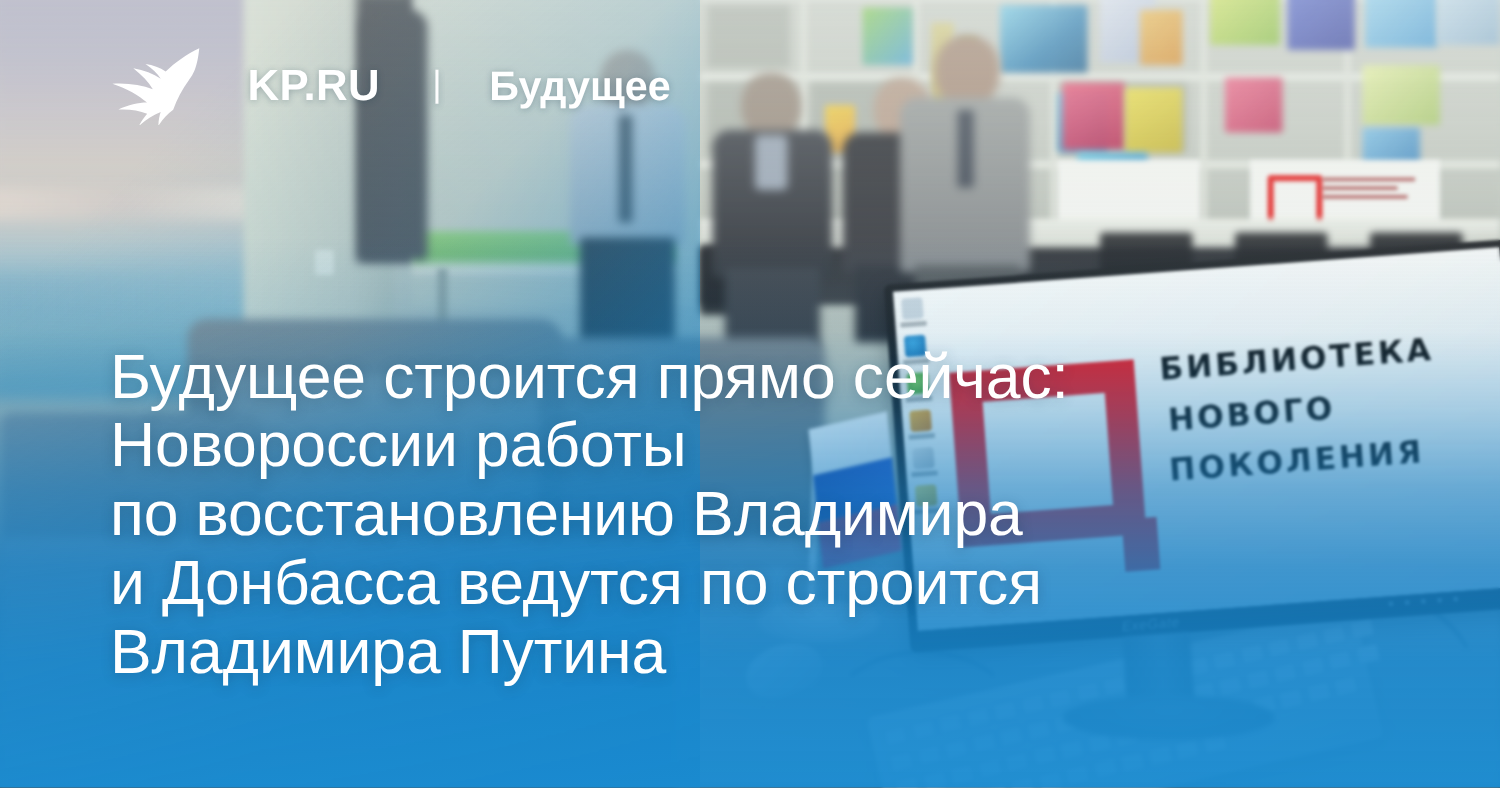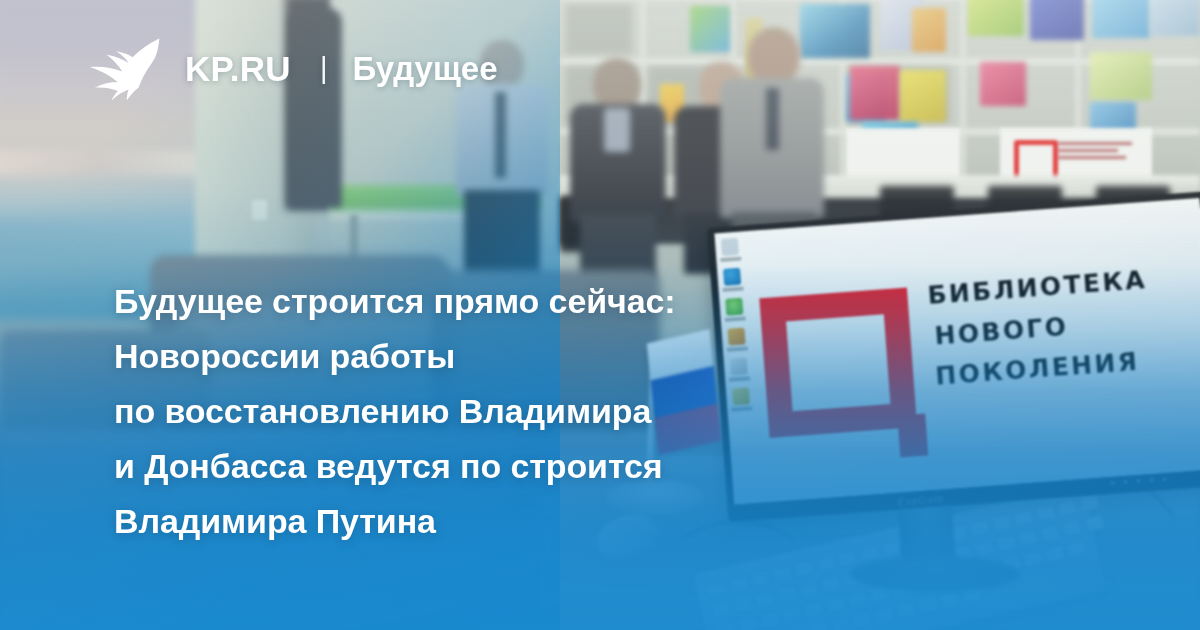--- a/index.html
+++ b/index.html
@@ -508,21 +508,21 @@
         rgba(24,132,200,0.80) 100%);
     pointer-events: none;
   }
 
   
   .header {
     position: absolute;
     left: 88px; top: 36px;
     display: flex;
     align-items: center;
-    gap: 3px;
+    gap: 16px;
     z-index: 40;
   }
   .logo-bird {
     width: 74px; height: 64px;
     flex: 0 0 auto;
     display: block;
     margin-right: 20px;
   }
   .brand-name {
     color: #ffffff;
@@ -552,26 +552,25 @@
   }
 
   
   .headline {
     position: absolute;
     left: 88px;
     top: 274px;
     width: 1060px;
     z-index: 40;
     color: #ffffff;
-    font-size: 34px;
-    font-weight: 700;
+    font-size: 50px;
+    font-weight: 400;
     line-height: 55px;
     letter-spacing: -0.1px;
     text-shadow: 0 2px 10px rgba(15,55,85,.32);
-    margin-left: 26px;
   }
   .headline .hl { display: block; white-space: nowrap; }
 </style>
 </head>
 <body>
 
 <div id="card">
 
   <div class="scene">
 

